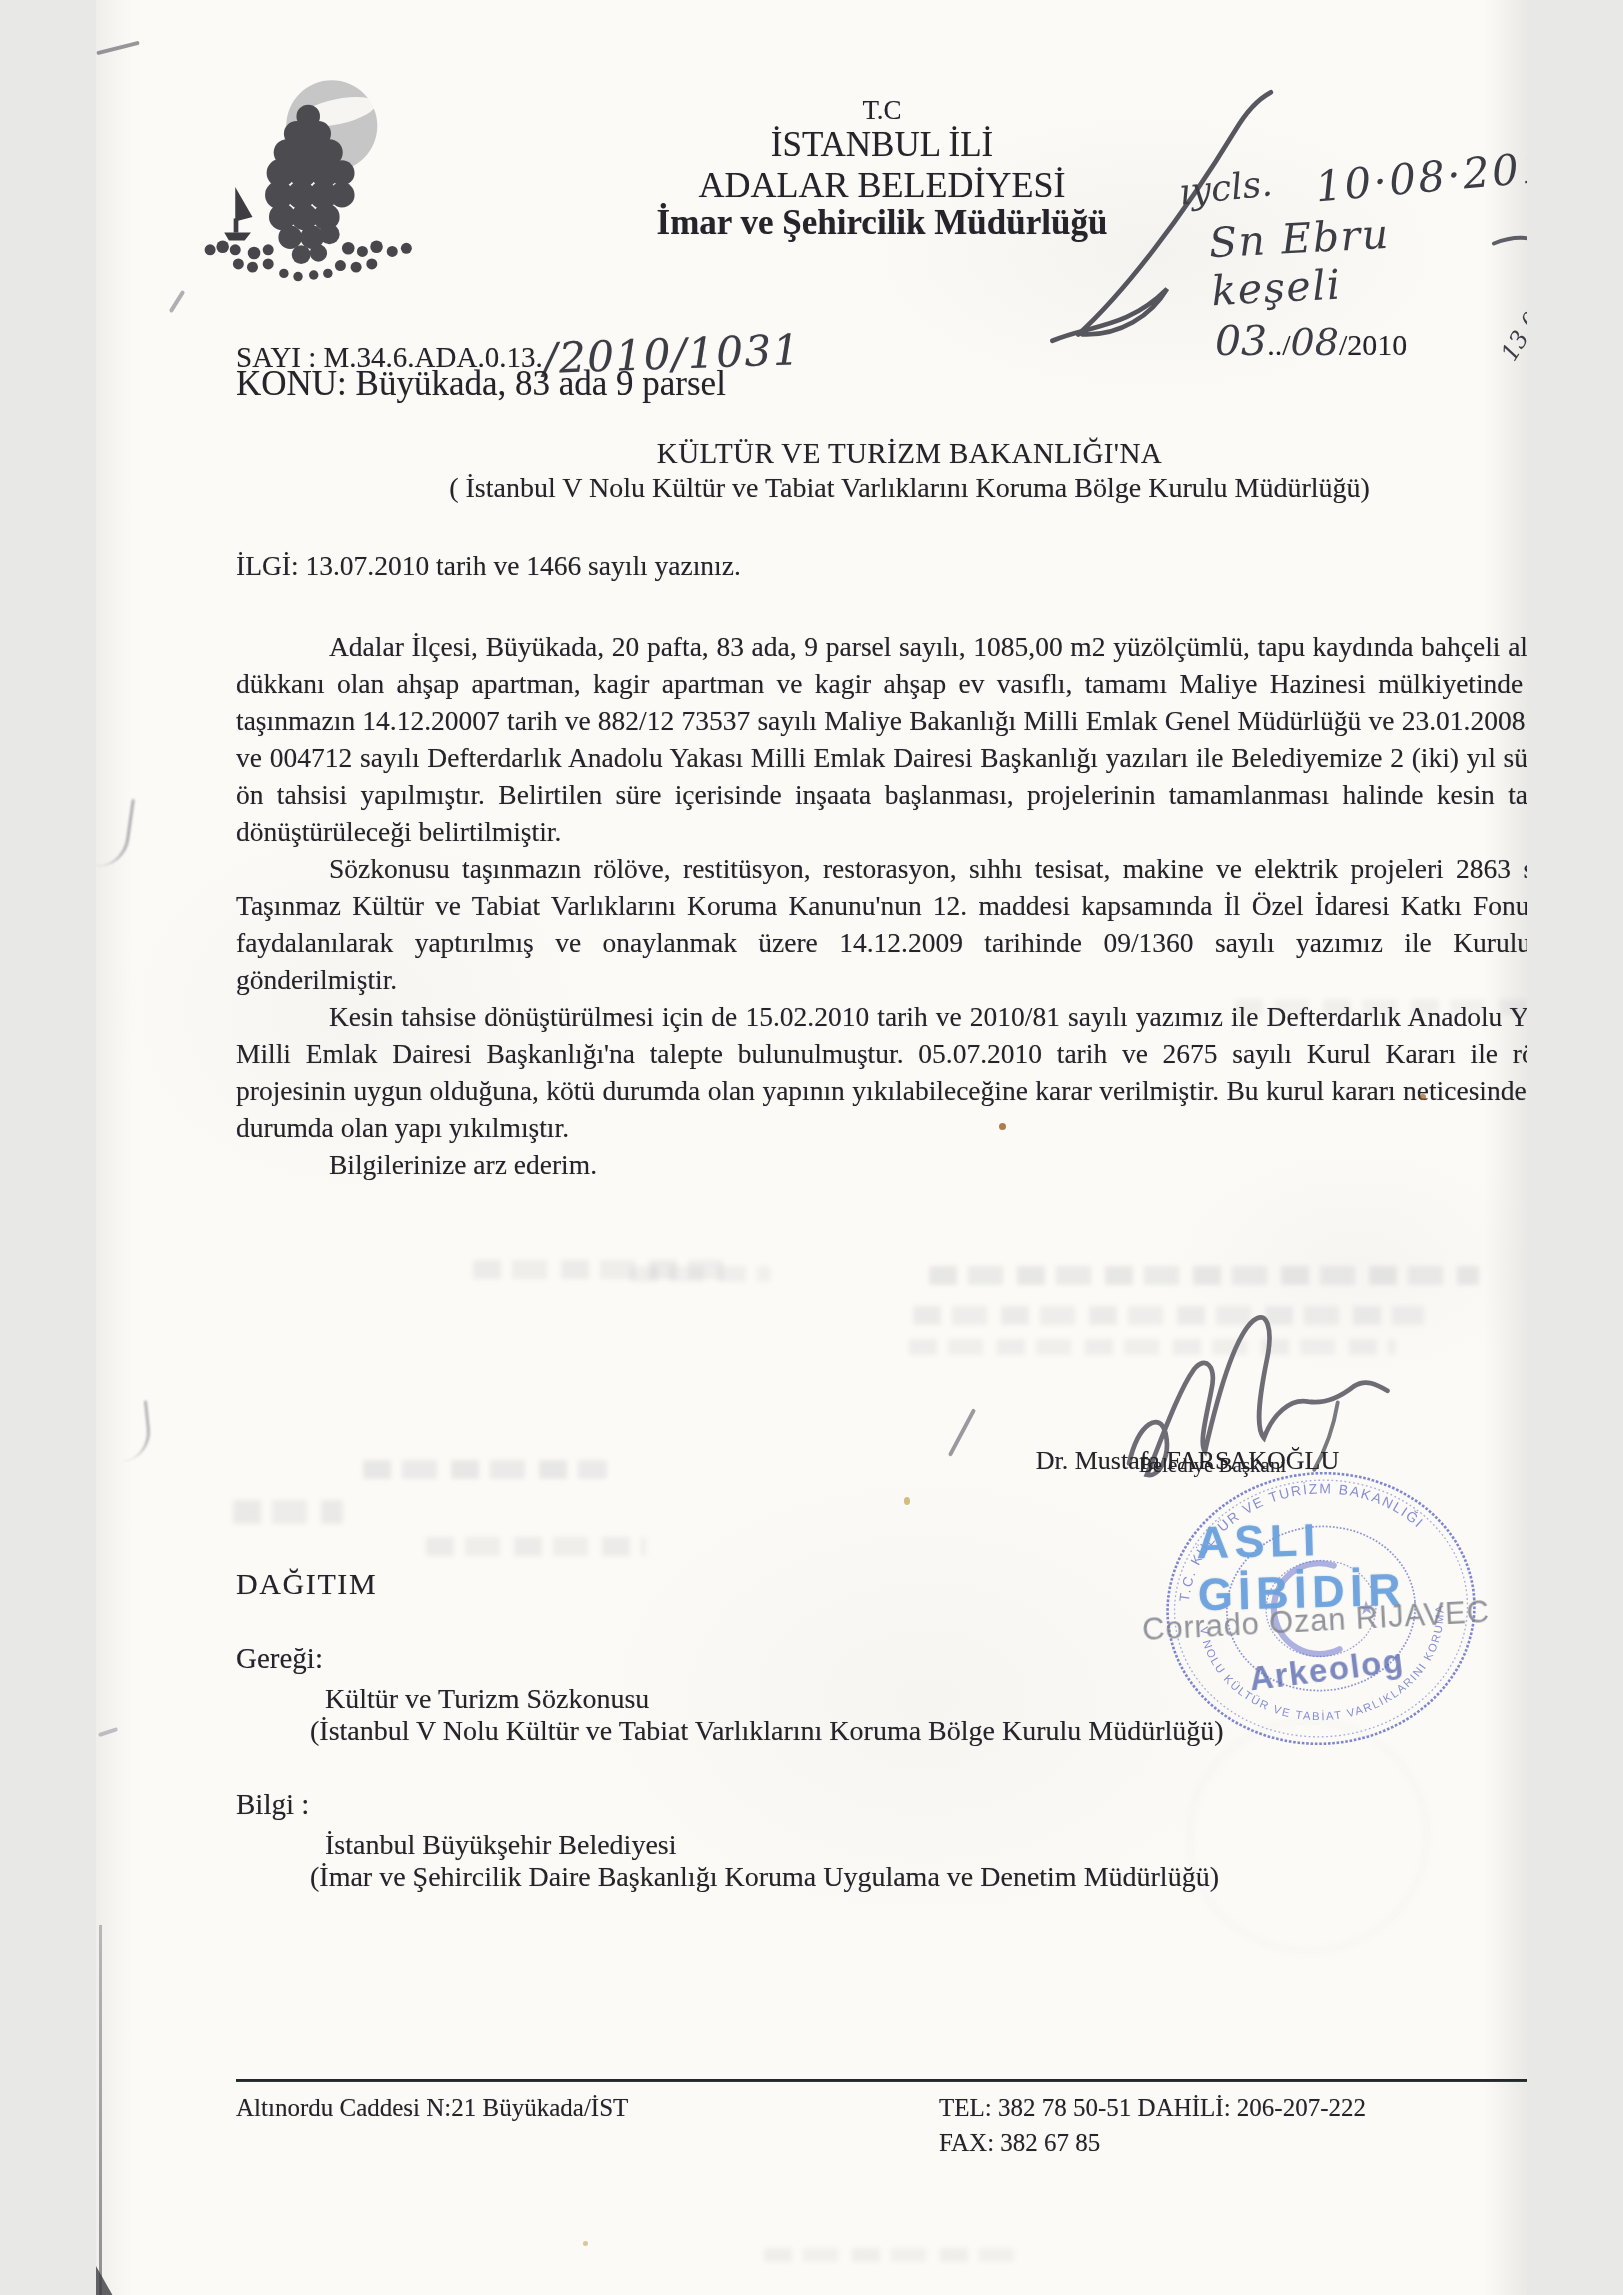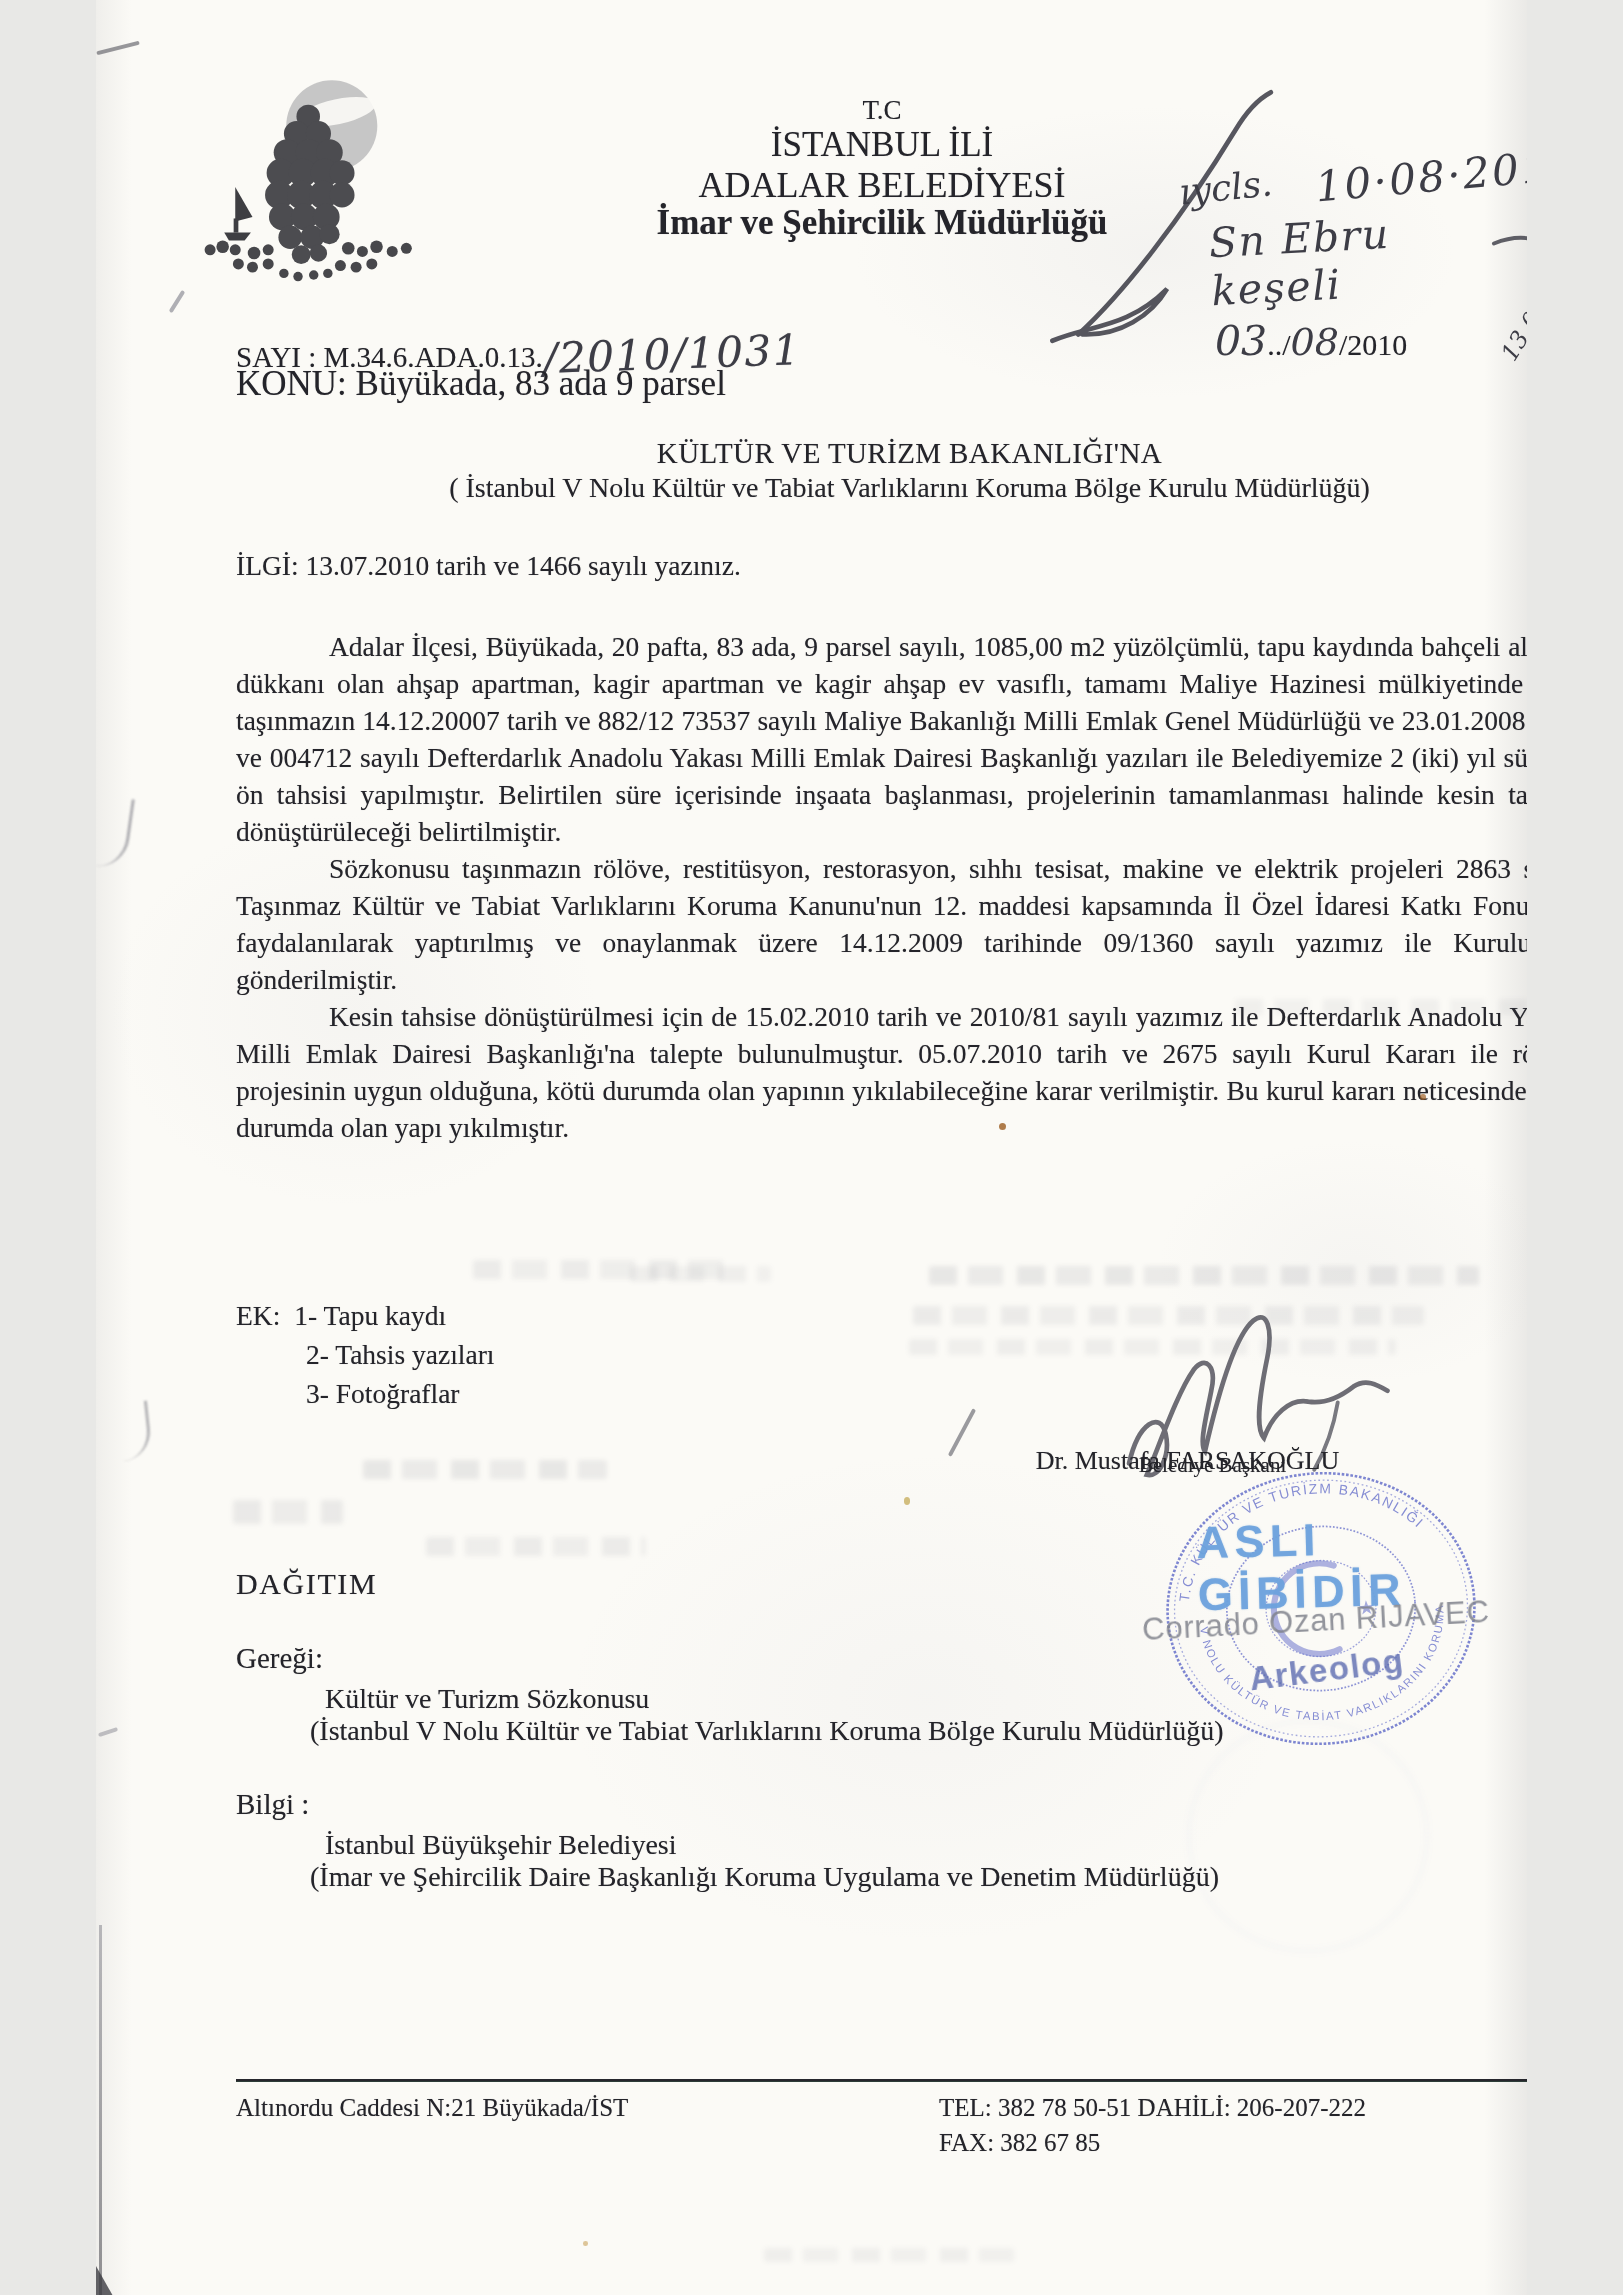--- a/index.html
+++ b/index.html
@@ -141,30 +141,23 @@
 
   <div class="abs print center" style="left:140px;top:437px;width:1347px;font-size:29px;letter-spacing:0.4px;">KÜLTÜR VE TURİZM BAKANLIĞI'NA</div>
   <div class="abs print center" style="left:140px;top:472px;width:1347px;font-size:28px;">( İstanbul V Nolu Kültür ve Tabiat Varlıklarını Koruma Bölge Kurulu Müdürlüğü)</div>
 
   <div class="abs print" style="left:140px;top:550px;font-size:27.5px;">İLGİ: 13.07.2010 tarih ve 1466 sayılı yazınız.</div>
 
   <div class="abs bodytext print">
     <p>Adalar İlçesi, Büyükada, 20 pafta, 83 ada, 9 parsel sayılı, 1085,00 m2 yüzölçümlü, tapu kaydında bahçeli altında dükkanı olan ahşap apartman, kagir apartman ve kagir ahşap ev vasıflı, tamamı Maliye Hazinesi mülkiyetinde olan taşınmazın 14.12.20007 tarih ve 882/12 73537 sayılı Maliye Bakanlığı Milli Emlak Genel Müdürlüğü ve 23.01.2008 tarih ve 004712 sayılı Defterdarlık Anadolu Yakası Milli Emlak Dairesi Başkanlığı yazıları ile Belediyemize 2 (iki) yıl süreyle ön tahsisi yapılmıştır. Belirtilen süre içerisinde inşaata başlanması, projelerinin tamamlanması halinde kesin tahsise dönüştürüleceği belirtilmiştir.</p>
     <p>Sözkonusu taşınmazın rölöve, restitüsyon, restorasyon, sıhhı tesisat, makine ve elektrik projeleri 2863 sayılı Taşınmaz Kültür ve Tabiat Varlıklarını Koruma Kanunu'nun 12. maddesi kapsamında İl Özel İdaresi Katkı Fonundan faydalanılarak yaptırılmış ve onaylanmak üzere 14.12.2009 tarihinde 09/1360 sayılı yazımız ile Kurulunuza gönderilmiştir.</p>
     <p>Kesin tahsise dönüştürülmesi için de 15.02.2010 tarih ve 2010/81 sayılı yazımız ile Defterdarlık Anadolu Yakası Milli Emlak Dairesi Başkanlığı'na talepte bulunulmuştur. 05.07.2010 tarih ve 2675 sayılı Kurul Kararı ile rölöve projesinin uygun olduğuna, kötü durumda olan yapının yıkılabileceğine karar verilmiştir. Bu kurul kararı neticesinde kötü durumda olan yapı yıkılmıştır.</p>
-  </div>
-
-  <div class="abs ek print">
-    <div class="first">
-      <span>EK:</span>
-      <span>1- Tapu kaydı</span>
-    </div>
-    <div class="sub">2- Tahsis yazıları</div>
-    <div class="sub">3- Fotoğraflar</div>
-  </div>
+    <p>Bilgilerinize arz ederim.</p>
+  </div>
+
 
   <svg class="abs" style="left:1006px;top:1284px;transform:rotate(-9deg);" width="330" height="196" viewBox="0 0 420 250">
     <path d="M20,200 C40,150 70,140 72,170 C74,198 55,225 40,218 C58,190 95,120 120,95
              C138,78 150,95 138,125 C126,158 112,190 118,200 C150,120 180,60 205,45
              C225,33 228,60 215,95 C200,135 185,180 195,195 C210,168 235,150 258,158
              C280,165 300,158 318,148 C335,140 348,150 360,160" fill="none" stroke="#4e4e58" stroke-width="6" stroke-linecap="round" opacity="0.82"></path>
     <path d="M295,165 C285,195 268,225 252,245" fill="none" stroke="#4e4e58" stroke-width="5" stroke-linecap="round" opacity="0.75"></path>
   </svg>
   <div class="abs penstroke" style="left:864px;top:1406px;width:3.9px;height:53px;transform:rotate(28deg);background:#5a5a64;"></div>
   <div class="abs print center" style="left:801px;top:1412px;width:581px;font-size:26px;margin-top:34px;">Dr. Mustafa FARSAKOĞLU</div>

